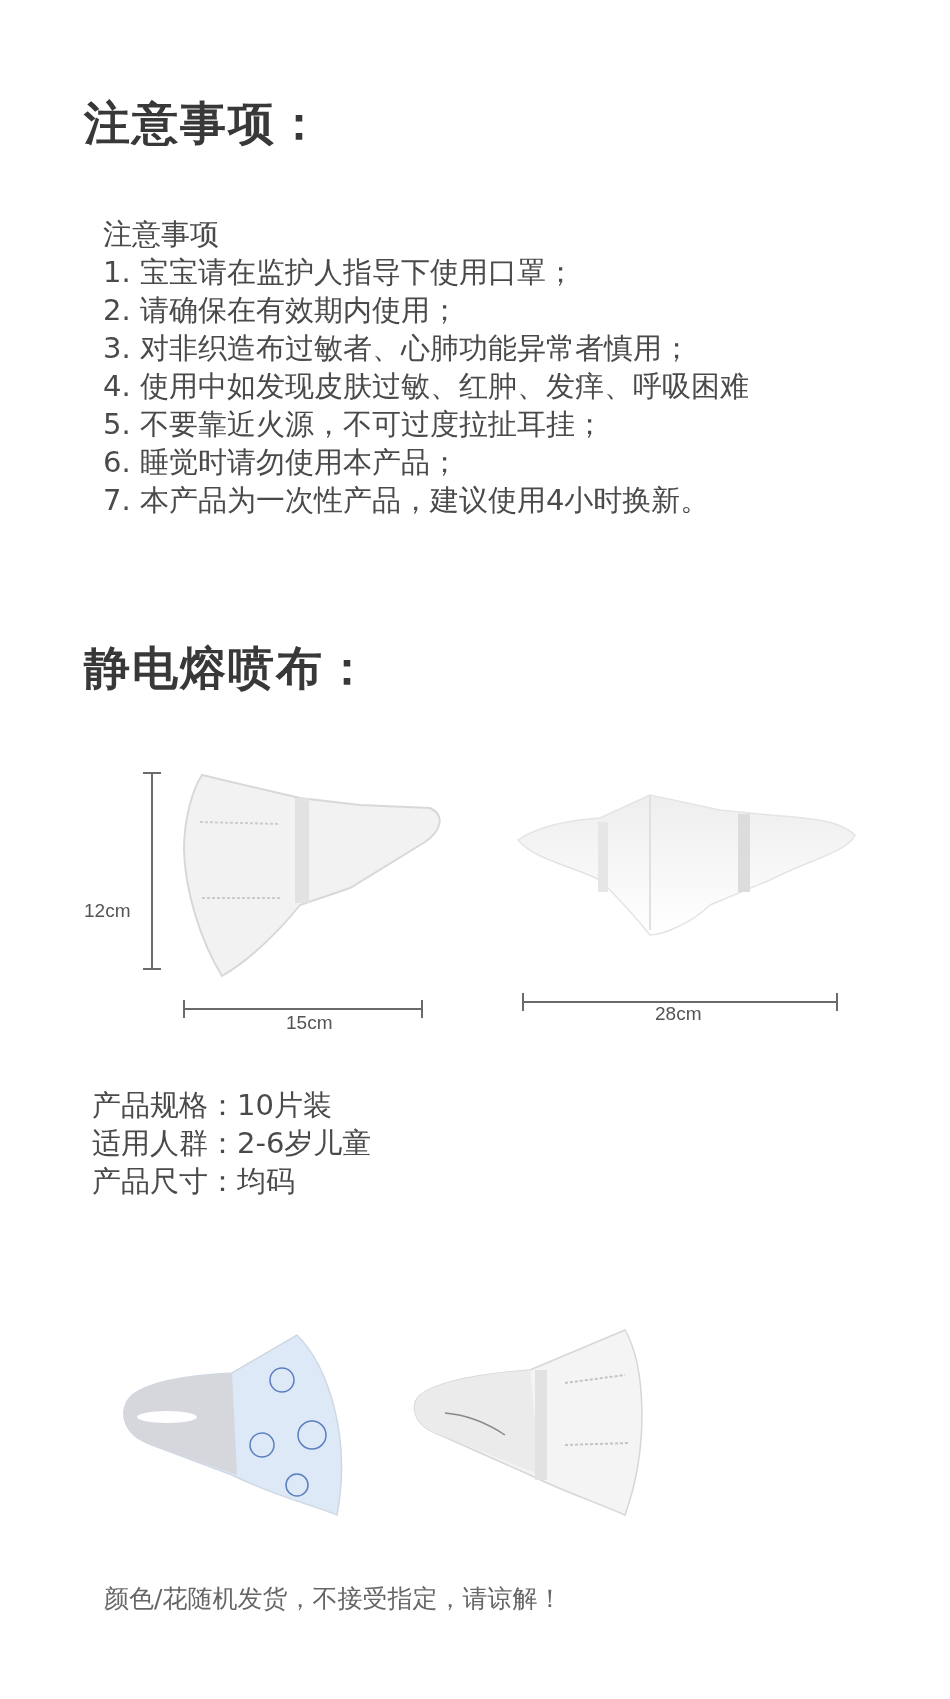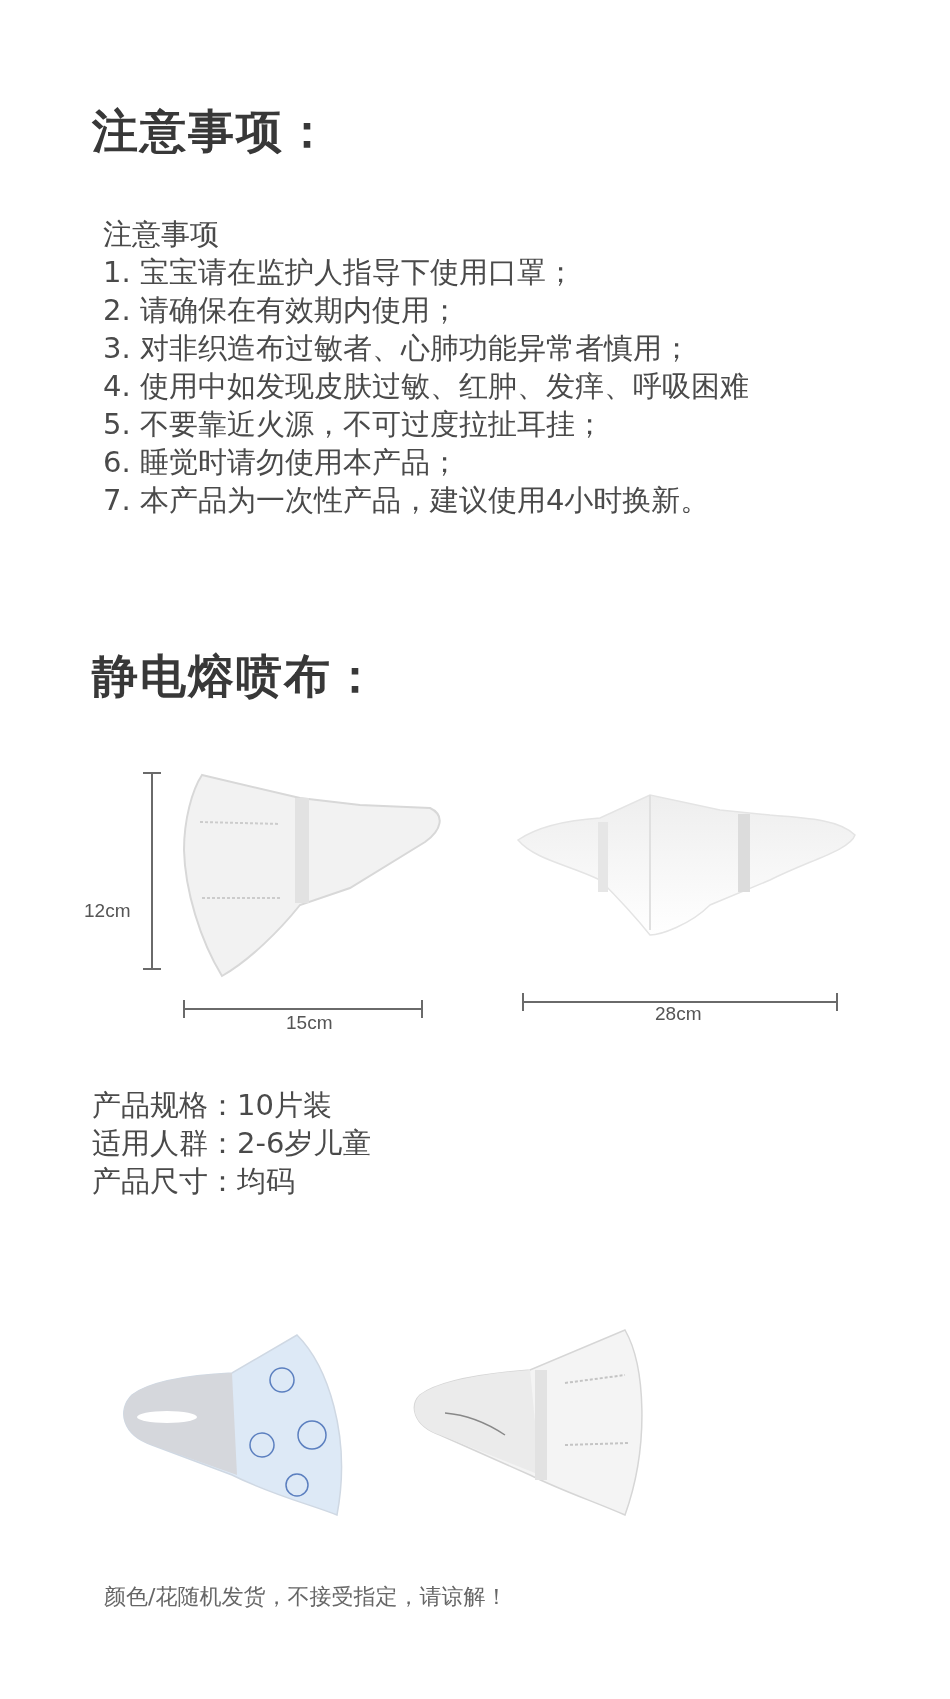--- a/index.html
+++ b/index.html
@@ -4,36 +4,36 @@
 <style>
   html, body { margin: 0; padding: 0; background: #ffffff; }
   body {
     width: 950px; height: 1699px; position: relative; overflow: hidden;
     font-family: "DejaVu Sans", "Liberation Sans", sans-serif;
     color: #3a3a3a;
   }
   .section-title {
     position: absolute; left: 84px;
     font-size: 46px; font-weight: bold; color: #383838;
-    letter-spacing: 2px; margin: 8px; line-height: 1;
+    letter-spacing: 2px; margin: 0; line-height: 1;
   }
   .notes {
     position: absolute; left: 103px; top: 215px;
     font-size: 29px; line-height: 38px; color: #4a4a4a;
     width: 800px;
   }
   .notes div { white-space: nowrap; }
   .info {
     position: absolute; left: 92px; top: 1086px;
     font-size: 29px; line-height: 38px; color: #4a4a4a;
   }
   .info .row { white-space: nowrap; }
   .footer-note {
     position: absolute; left: 104px; top: 1582px;
-    font-size: 22px; color: #666666; white-space: nowrap;
+    font-size: 25px; color: #666666; white-space: nowrap;
   }
   .dim-label {
     position: absolute; font-size: 19px; color: #555555;
     font-family: "Liberation Sans", sans-serif;
     margin-top: 33px;
   }
   .line { position: absolute; background: #6a6a6a; }
   .figure { position: absolute; }
 </style>
 </head>

